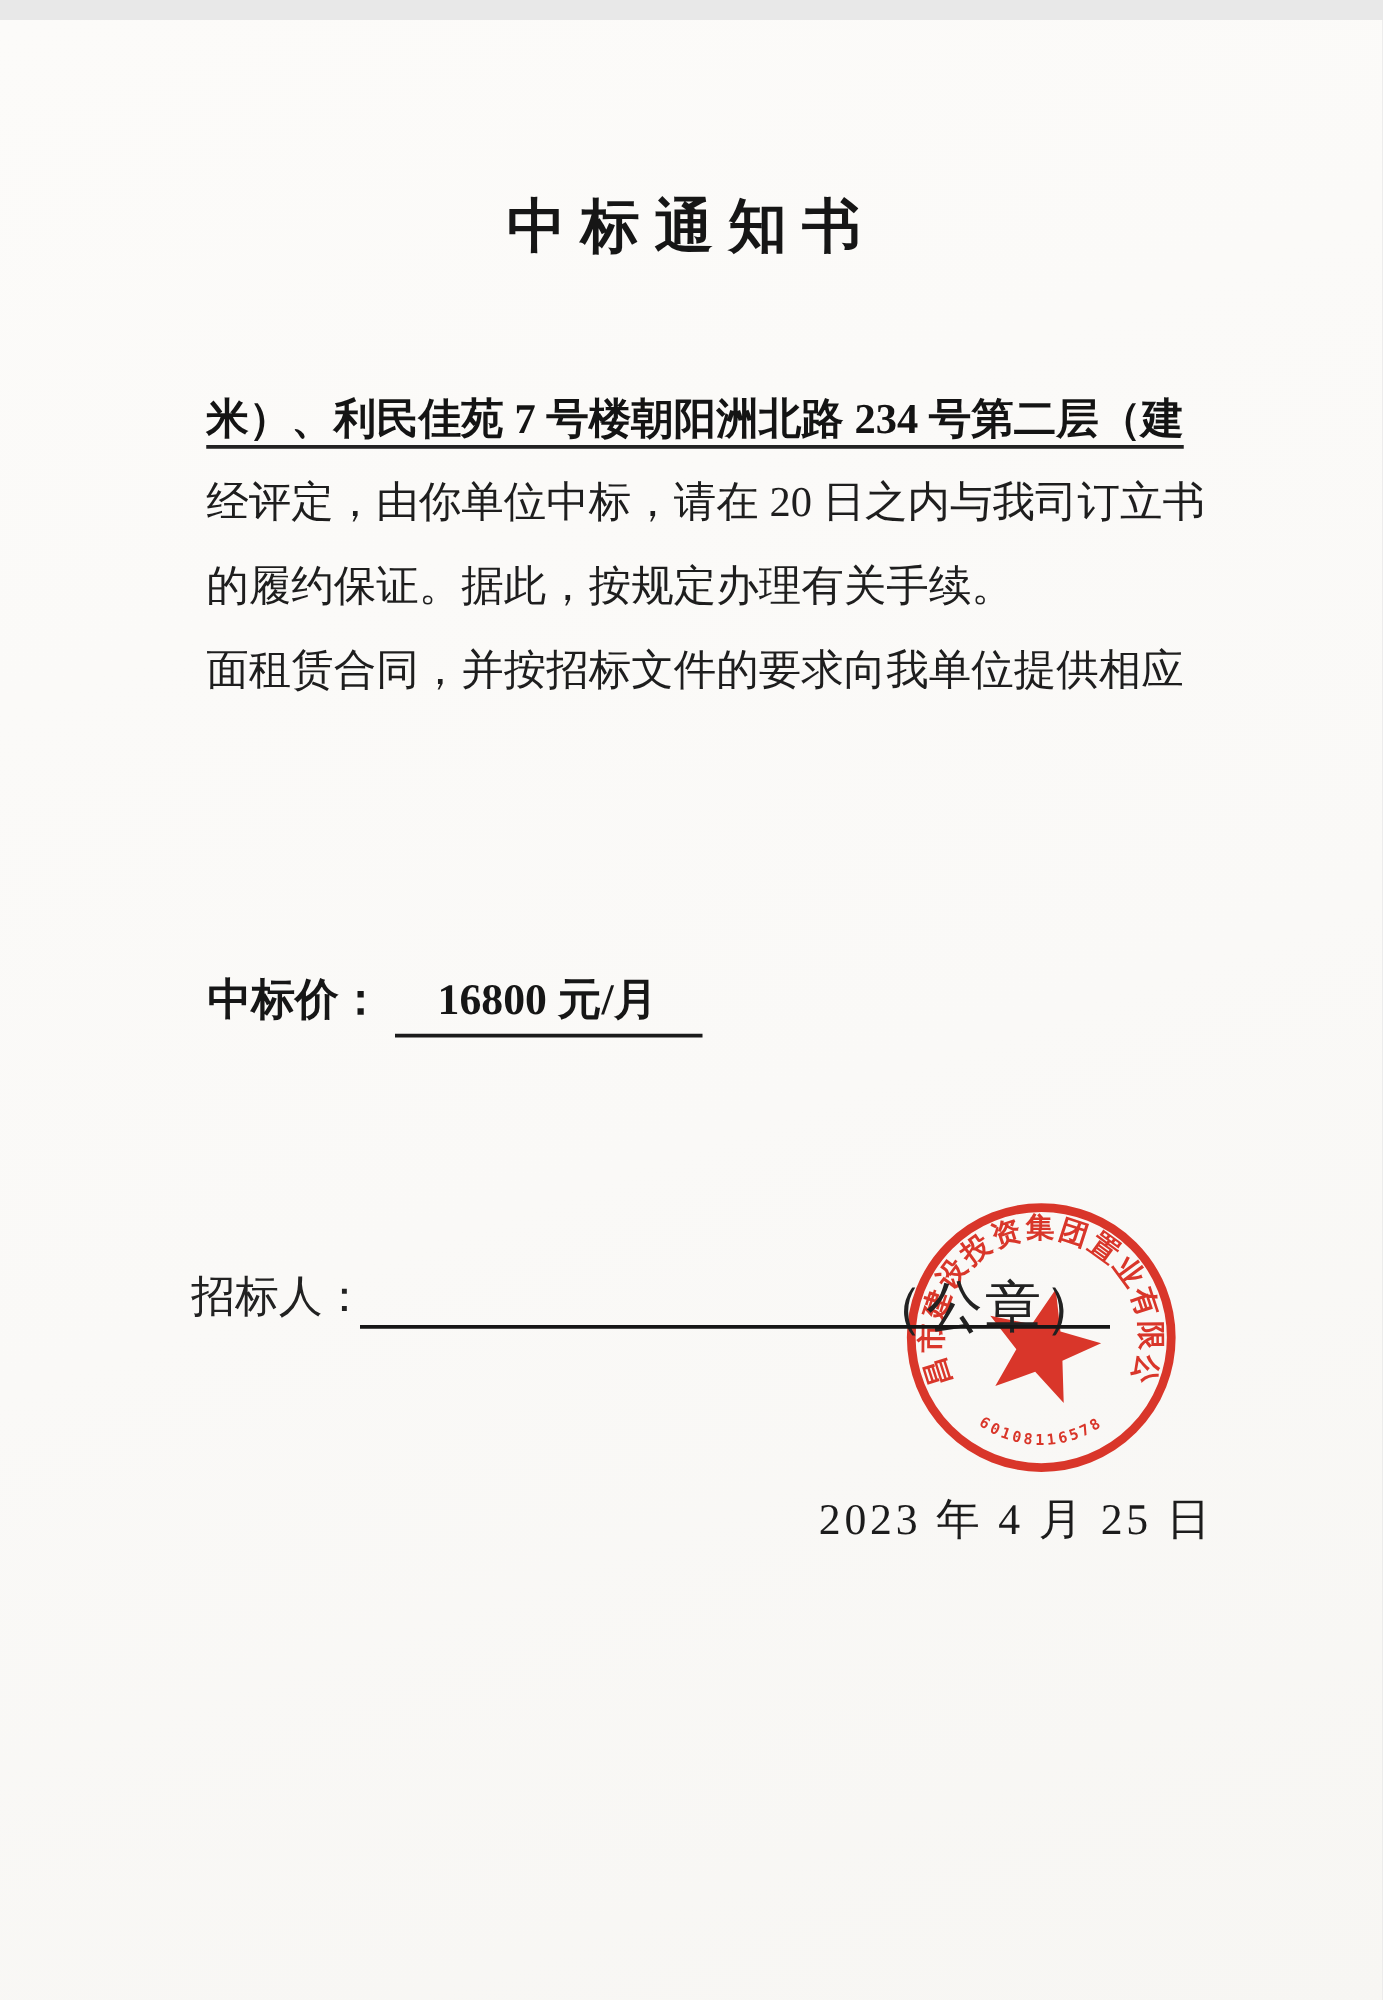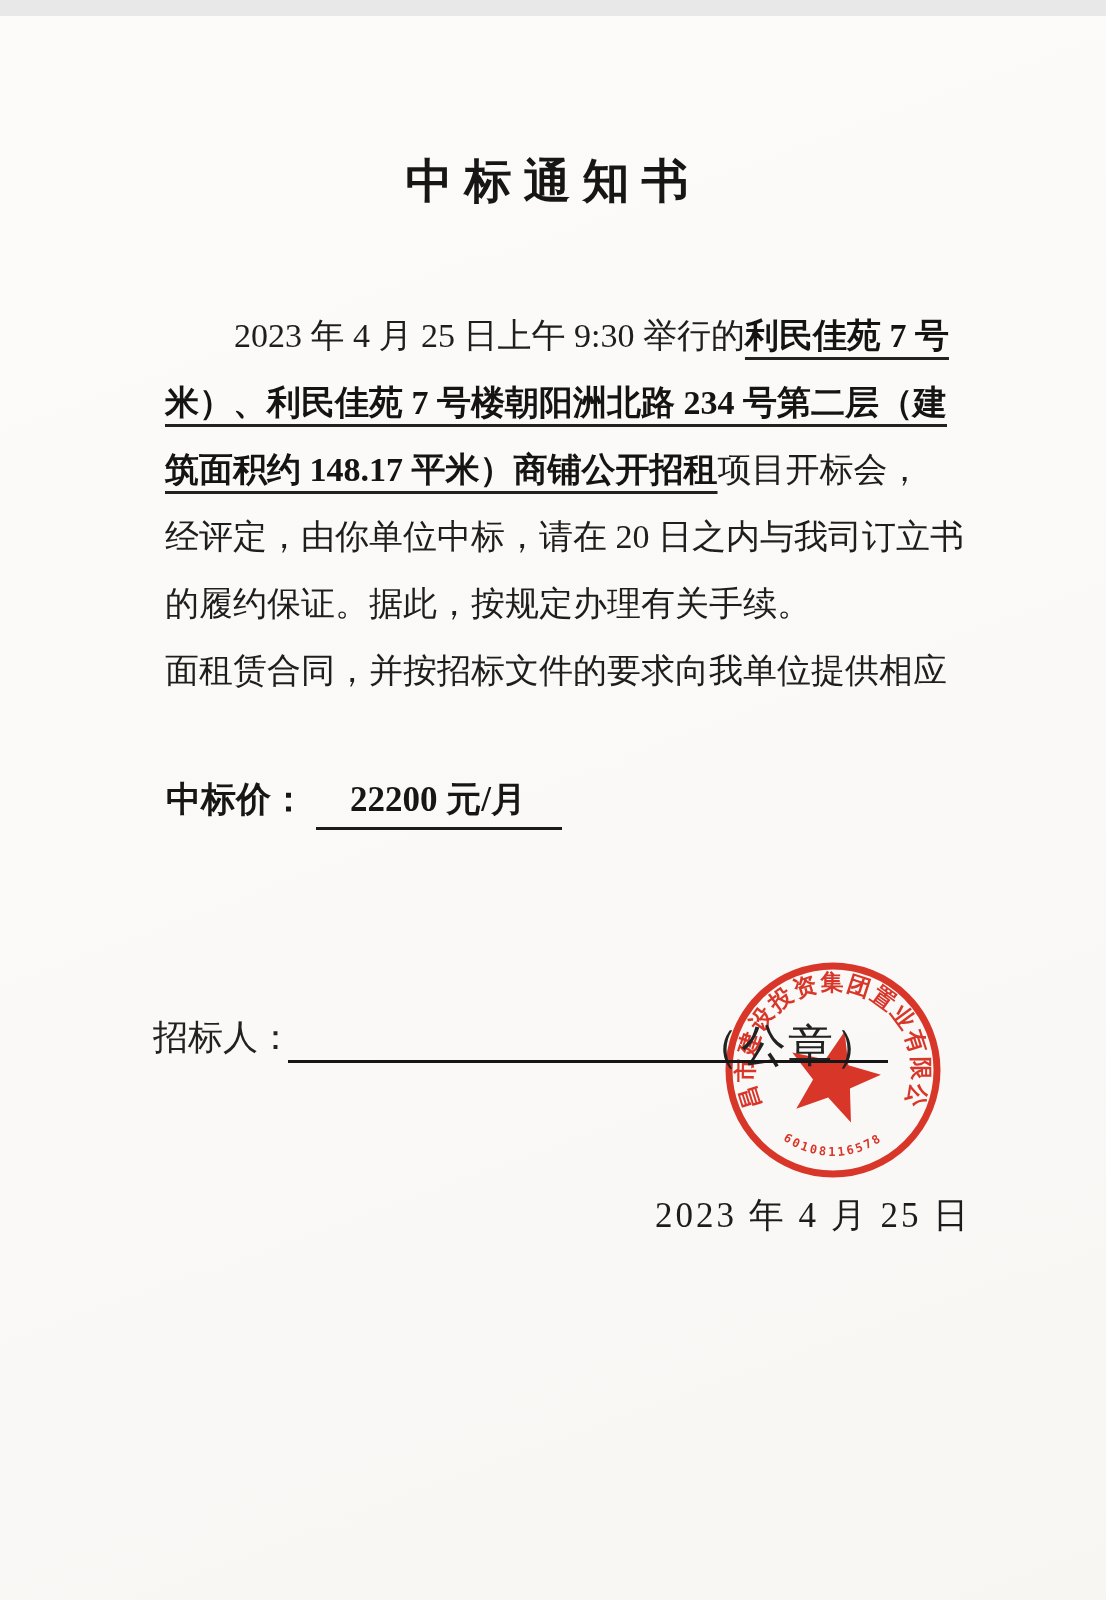--- a/index.html
+++ b/index.html
@@ -91,30 +91,28 @@
 </style>
 </head>
 <body>
 
 <div class="page">
 
   <div class="doc-title">中标通知书</div>
 
 
   <div class="body-block">
-    <div class="line indent"><span>2023 年 4 月 25 日上午 9:30 举行的</span><span class="b u">利民佳苑 7 号</span></div>
     <div class="line"><span class="b u">米）、利民佳苑 7 号楼朝阳洲北路 234 号第二层（建</span></div>
-    <div class="line"><span class="b u">筑面积约 148.17 平米）商铺公开招租</span><span>项目开标会，</span></div>
     <div class="line"><span>经评定，由你单位中标，请在 20 日之内与我司订立书</span></div>
     <div class="line"><span>的履约保证。据此，按规定办理有关手续。</span></div>
     <div class="line"><span>面租赁合同，并按招标文件的要求向我单位提供相应</span></div>
   </div>
 
   <div class="bid">
-    <span>中标价：</span><span class="value">22200 元/月</span>
+    <span>中标价：</span><span class="value">16800 元/月</span>
   </div>
 
   <div class="tenderer">招标人：</div>
   <div class="sign-line"></div>
 
   <svg class="seal" viewBox="0 0 226 226" aria-hidden="true">
     <defs>
       <path id="arcTop" d="M 47.5 158.9 A 80 80 0 1 1 178.5 158.9" fill="none"></path>
       <path id="arcBot" d="M 63.7 183.4 A 86 86 0 0 0 162.3 183.4" fill="none"></path>
     </defs>

